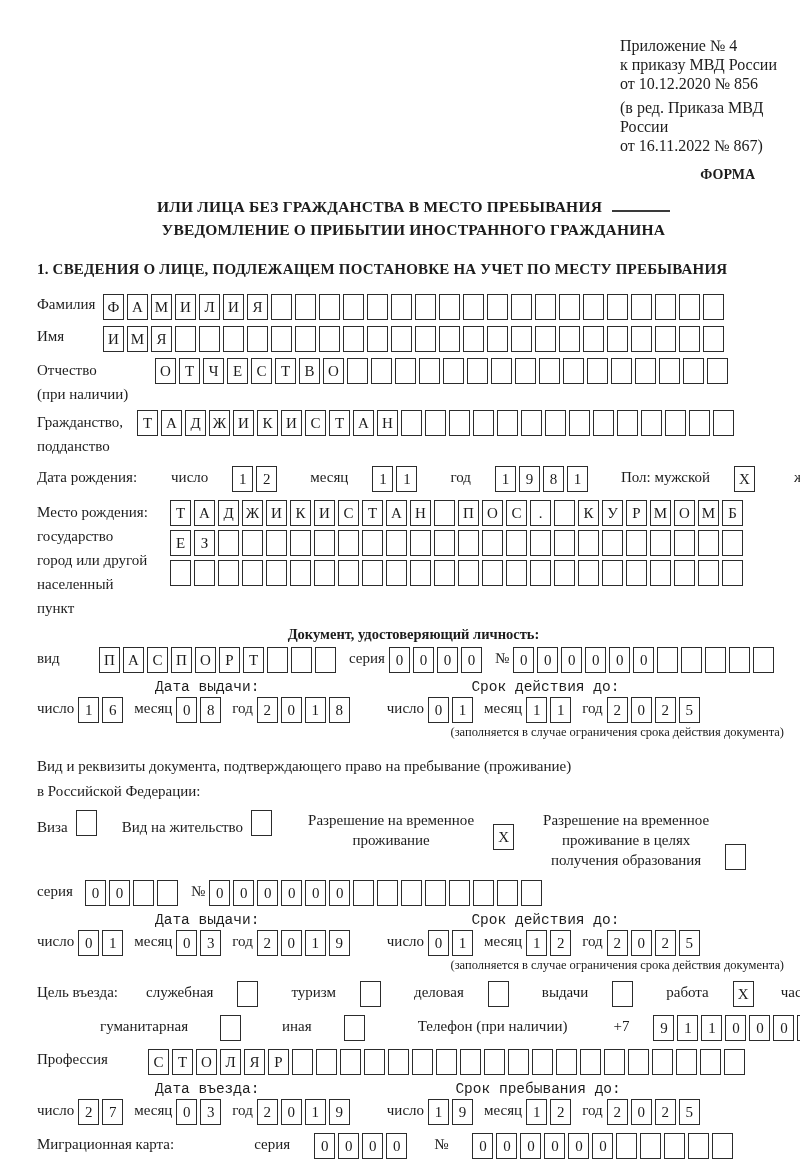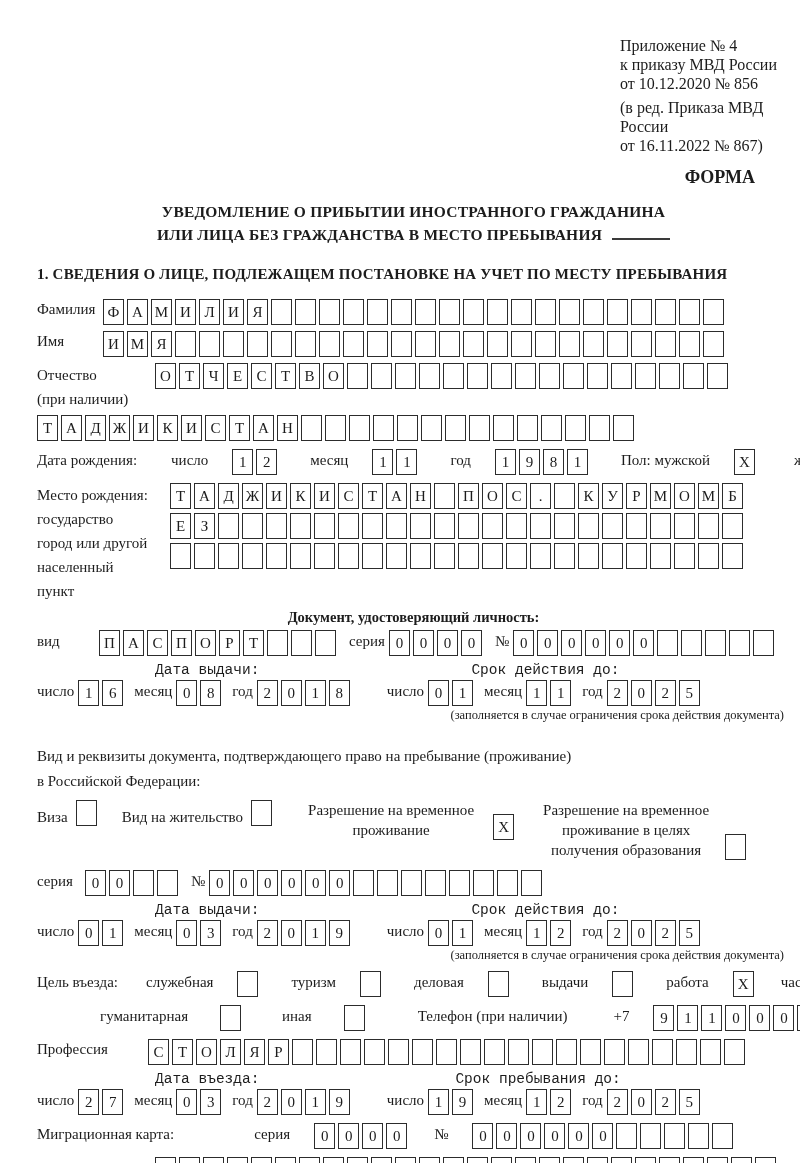--- a/index.html
+++ b/index.html
@@ -6,21 +6,21 @@
   html,body { margin:0; padding:0; background:#ffffff; }
   .page {
     width: 800px; height: 1163px; overflow: hidden; position: relative;
     background: #fff; color: #1c1c1c;
     font-family: "Liberation Serif", "DejaVu Serif", serif;
     font-size: 15px;
     padding: 36px 10px 0 37px;
   }
   .appendix { margin-left: 583px; font-size: 16px; line-height: 19px; }
   .appendix .sub { margin-top: 5px; }
-  .forma { margin-top: 12px; text-align: right; padding-right: 35px; font-weight: bold; font-size: 18px; }
+  .forma { margin-top: 12px; text-align: right; padding-right: 35px; font-weight: bold; font-size: 14px; }
   .title { margin-top: 12px; text-align: center; font-weight: bold; font-size: 15.5px; line-height: 23px; letter-spacing: .2px; }
   .blank-line { display: inline-block; width: 58px; border-bottom: 2px solid #3a3a3a; height: 12px; margin-left: 10px; }
   .sec-heading { margin-top: 20px; font-weight: bold; font-size: 15px; letter-spacing: .2px; }
 
   .frow { display: flex; align-items: flex-start; }
   .flabel { flex: 0 0 auto; line-height: 20px; }
   .cells { display: flex; flex: 0 0 auto; }
   .cell {
     width: 21px; height: 26px; margin-right: 3px;
     border: 1.6px solid #2c2c2c; background: #fff;
@@ -40,21 +40,21 @@
   .inline-lbl.first { margin-left: 0; }
   .doc-heading { margin-top: 6px; text-align: center; font-weight: bold; font-size: 14.5px; }
   .date-heads { display: flex; margin-top: 6px; font-size: 14.5px; font-family: Liberation Mono, monospace; }
   .date-heads .h1 { margin-left: 118px; }
   .date-heads .h2 { margin-left: 212px; }
   .date-heads.entry .h2 { margin-left: 196px; }
   .dg { display: flex; align-items: flex-start; }
   .dg .dlbl { margin: 3px 4px 0 8px; white-space: nowrap; }
   .dg .dlbl.first { margin-left: 0; }
   .note-right { margin-top: 2px; text-align: right; padding-right: 6px; font-size: 12.5px; }
-  .para { margin-top: 23px; line-height: 21px; }
+  .para { margin-top: 16px; line-height: 21px; }
   .chk-row { display: flex; align-items: flex-start; margin-top: 8px; }
   .chk-item { display: flex; align-items: flex-end; }
   .chk-item .txt { margin: 3px 8px 0 0; white-space: nowrap; }
   .chk-block { text-align: center; line-height: 20px; }
   .nowrap { white-space: nowrap; }
 </style>
 </head>
 <body>
 
 <div class="page">
@@ -63,24 +63,24 @@
     <div>Приложение № 4</div>
     <div>к приказу МВД России</div>
     <div>от 10.12.2020 № 856</div>
     <div class="sub">(в ред. Приказа МВД России</div>
     <div>от 16.11.2022 № 867)</div>
   </div>
 
   <div class="forma">ФОРМА</div>
 
   <div class="title">
-    <div>УВЕДОМЛЕНИЕ О ПРИБЫТИИ ИНОСТРАННОГО ГРАЖДАНИНА</div>
     <div>
       <span>ИЛИ ЛИЦА БЕЗ ГРАЖДАНСТВА В МЕСТО ПРЕБЫВАНИЯ</span><span class="blank-line"></span>
     </div>
+    <div>УВЕДОМЛЕНИЕ О ПРИБЫТИИ ИНОСТРАННОГО ГРАЖДАНИНА</div>
   </div>
 
   <div class="sec-heading">1. СВЕДЕНИЯ О ЛИЦЕ, ПОДЛЕЖАЩЕМ ПОСТАНОВКЕ НА УЧЕТ ПО МЕСТУ ПРЕБЫВАНИЯ</div>
 
   <div class="frow mt16">
     <div class="flabel lbl-surname">Фамилия</div>
     <div class="cells">
         <div class="cell">Ф</div>
         <div class="cell">А</div>
         <div class="cell">М</div>
@@ -169,20 +169,24 @@
         <div class="cell"></div>
         <div class="cell"></div>
         <div class="cell"></div>
         <div class="cell"></div>
         <div class="cell"></div>
         <div class="cell"></div>
       </div>
   </div>
 
   <div class="frow mt4">
+    <div class="flabel lbl-citiz">
+      <div>Гражданство,</div>
+      <div>подданство</div>
+    </div>
     <div class="cells">
         <div class="cell">Т</div>
         <div class="cell">А</div>
         <div class="cell">Д</div>
         <div class="cell">Ж</div>
         <div class="cell">И</div>
         <div class="cell">К</div>
         <div class="cell">И</div>
         <div class="cell">С</div>
         <div class="cell">Т</div>

